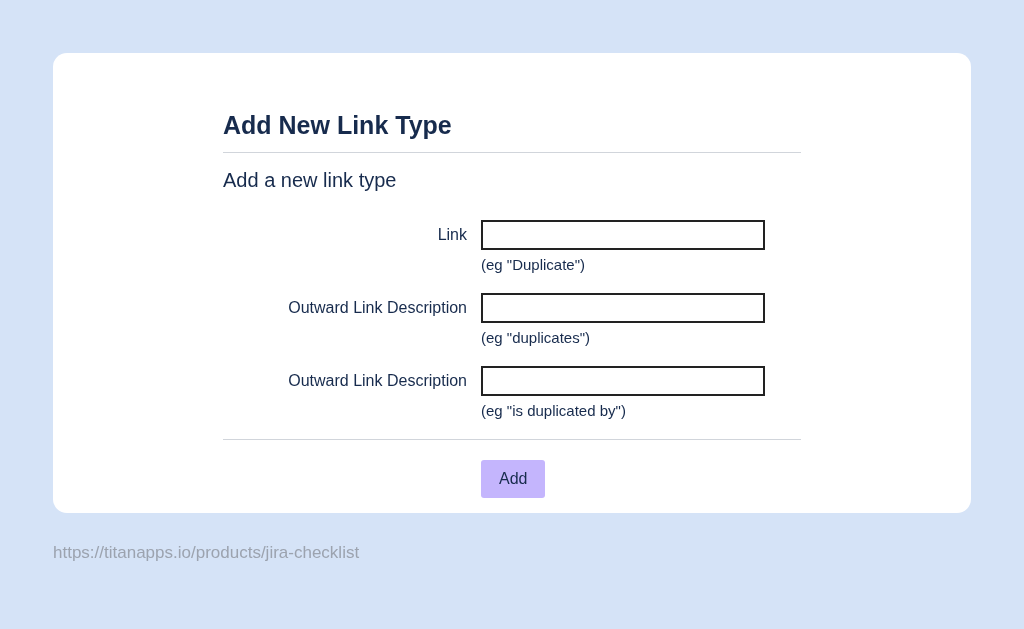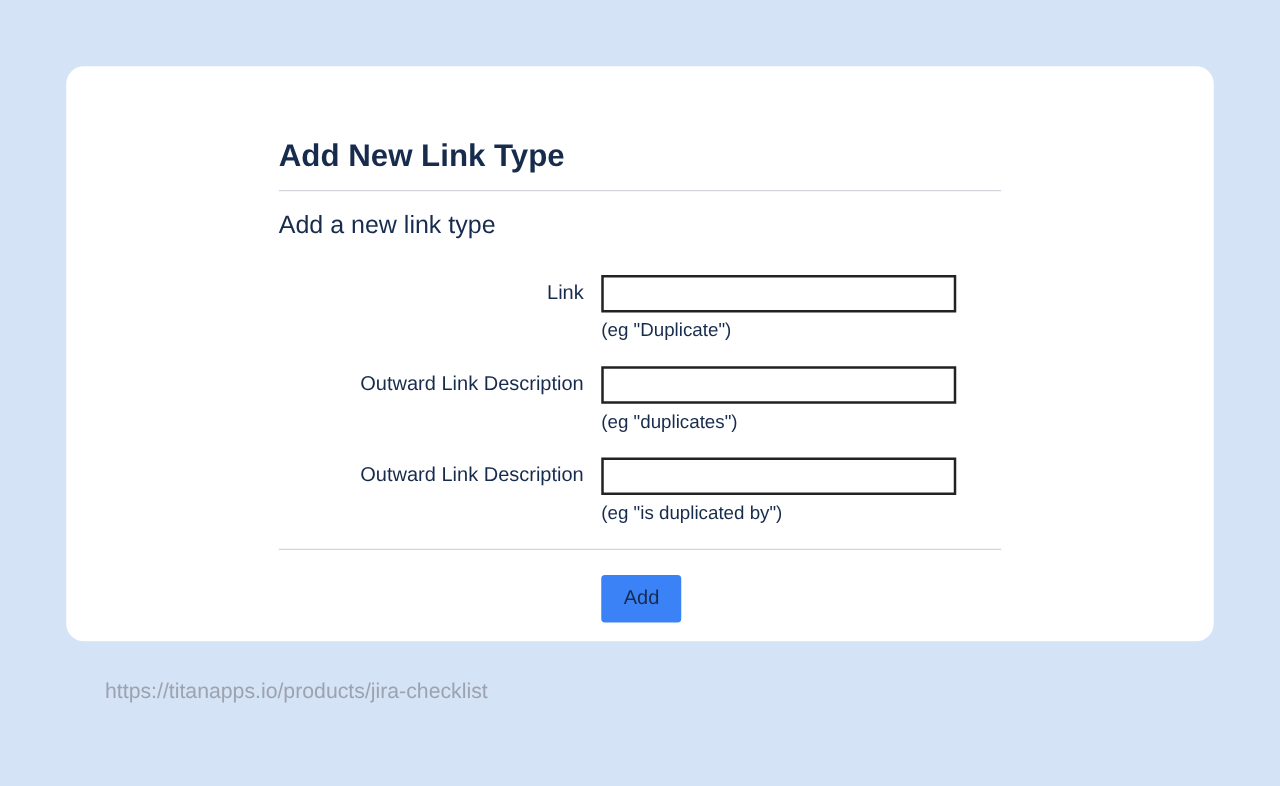--- a/index.html
+++ b/index.html
@@ -74,34 +74,33 @@
       margin-top: 6px;
       margin-bottom: 20px;
     }
     .button-row {
       display: flex;
     }
     .button-spacer {
       width: 258px;
     }
     .add-button {
-      background-color: #3b82f6;
+      background-color: #c4b5fd;
       border: none;
       color: #172b4d;
       font-size: 16px;
       padding: 10px 18px;
       cursor: pointer;
       border-radius: 3px;
     }
     .footer-link {
       color: #9ca3af;
       font-size: 17px;
       margin-top: 30px;
       font-family: -apple-system, BlinkMacSystemFont, "Segoe UI", Arial, sans-serif;
-      margin-left: 31px;
     }
   </style>
 </head>
 <body>
 
 <div class="card">
   <h1 class="heading">Add New Link Type</h1>
   <hr class="divider">
   <p class="subheading">Add a new link type</p>
 

